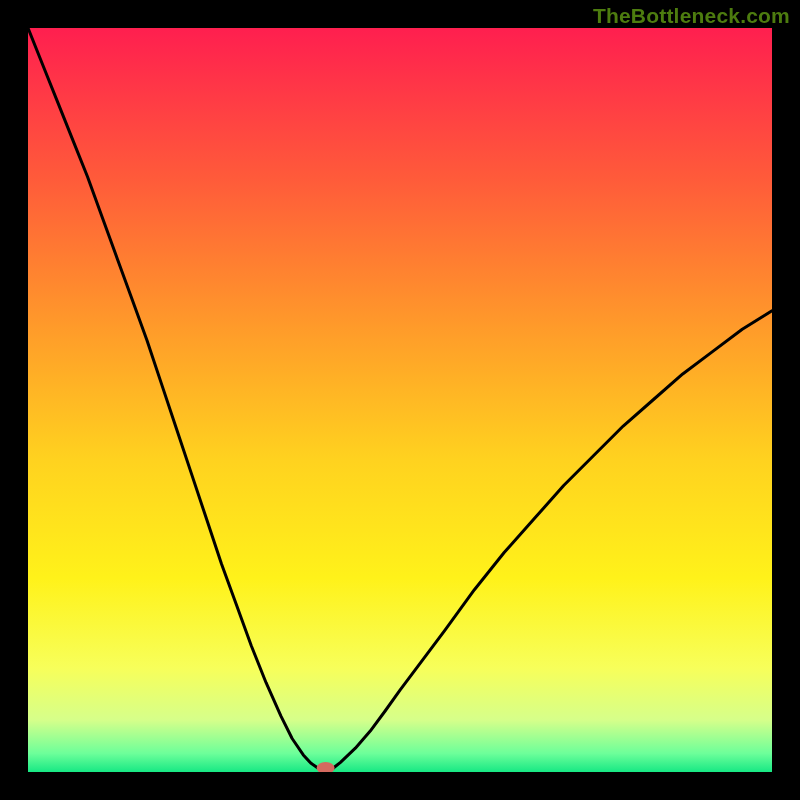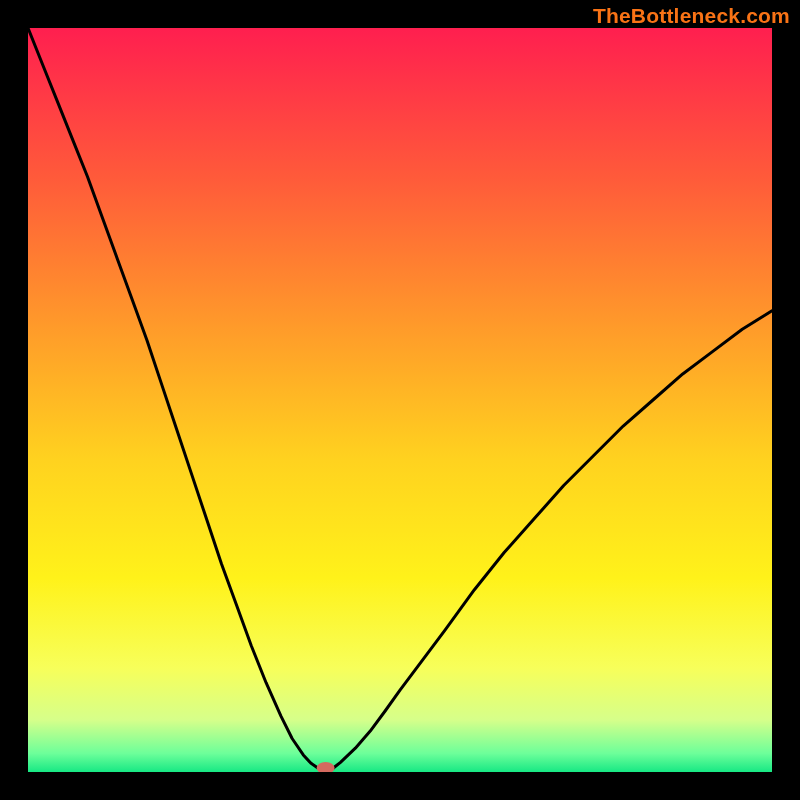--- a/index.html
+++ b/index.html
@@ -32,21 +32,21 @@
     left: 0;
     top: 0;
     width: 744px;
     height: 744px;
     display: block;
   }
   .watermark {
     position: absolute;
     top: 4px;
     right: 10px;
-    color: #f97316;
+    color: #4d7c0f;
     font-size: 21px;
     font-weight: 600;
     letter-spacing: 0.2px;
     user-select: none;
   }
 </style>
 </head>
 <body>
 
 <div class="watermark">TheBottleneck.com</div>

